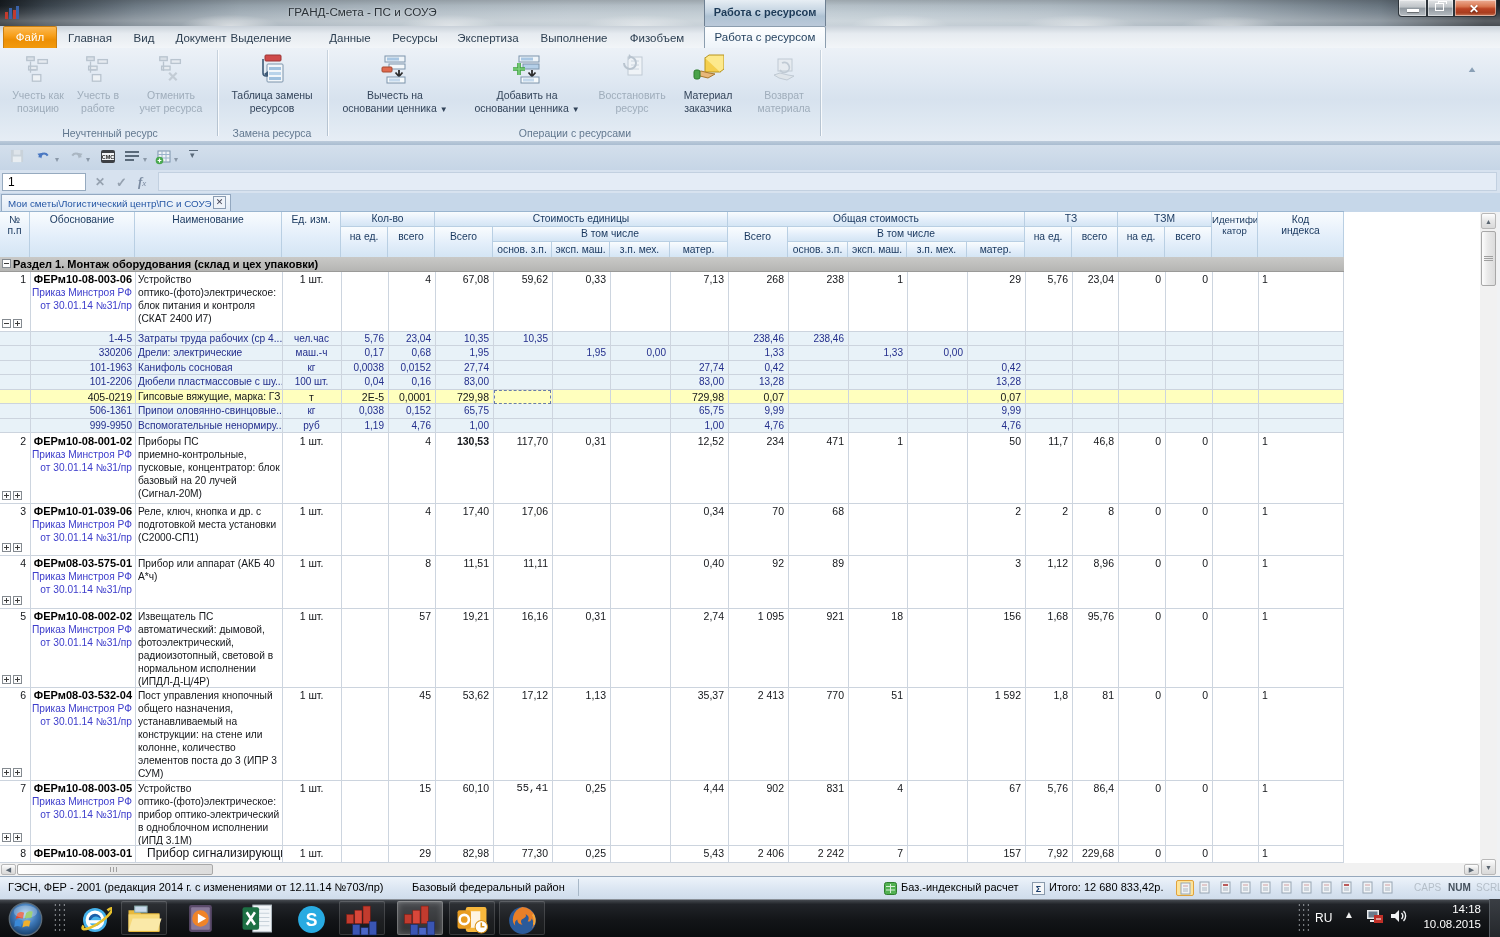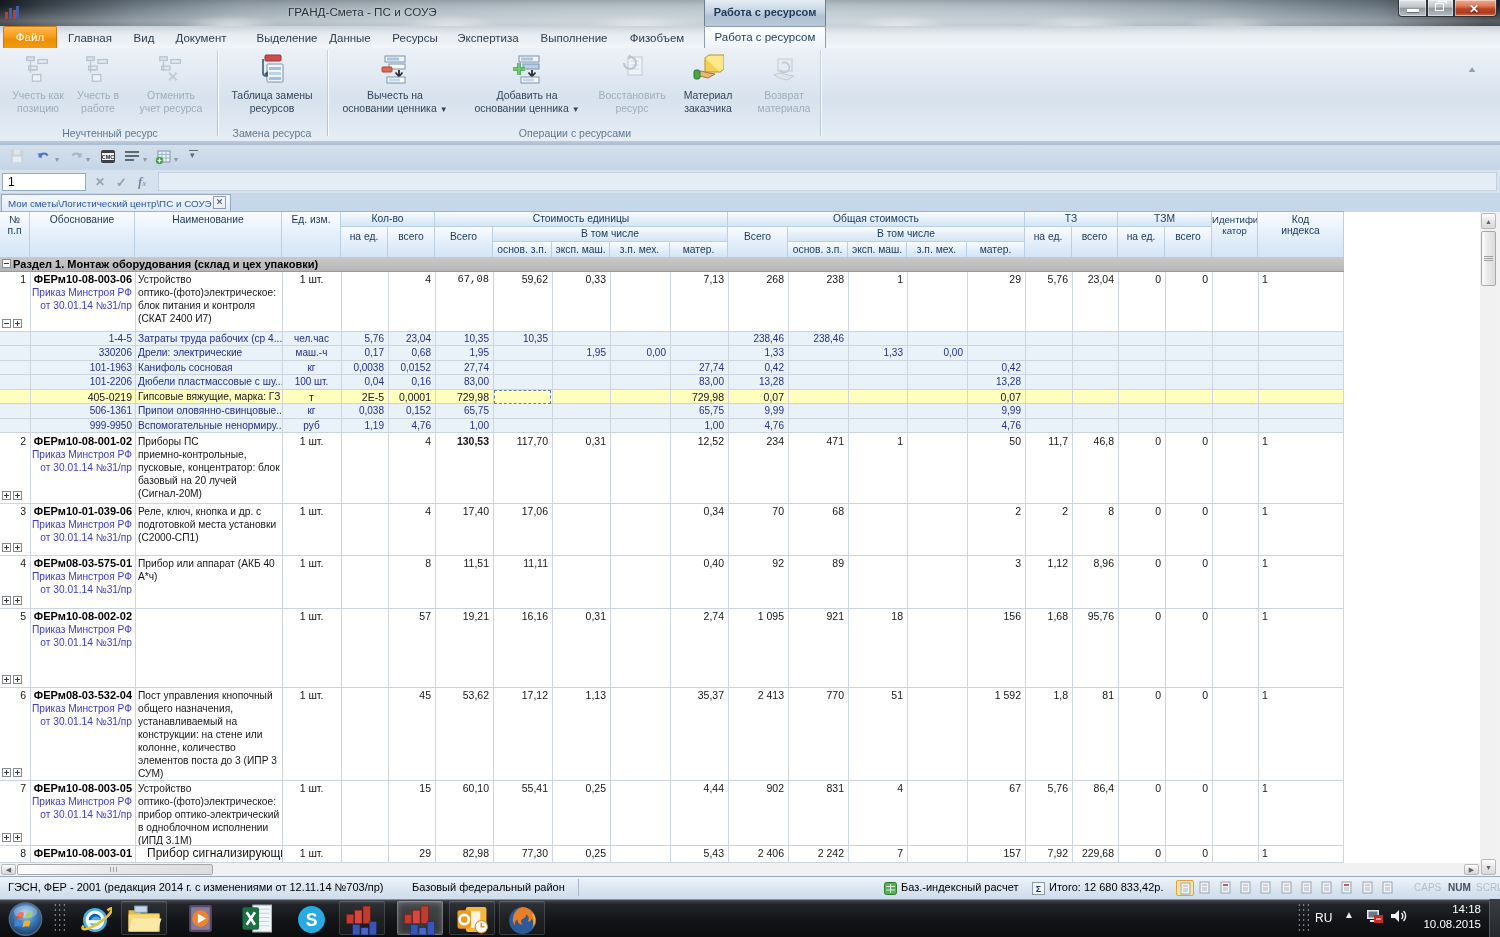--- a/index.html
+++ b/index.html
@@ -115,21 +115,21 @@
     <div class="glyph" style="left:14px;top:2px;font-size:12px;text-shadow:0 1px 2px rgba(0,0,0,.5)">✕</div>
   </div>
 <div class="ab" id="ctx">
     <span>Работа с ресурсом</span>
   </div>
 
 <div class="ab" id="tabrow">
 <div class="rtab" style="left:64px;width:52px">Главная</div>
 <div class="rtab" style="left:128px;width:32px">Вид</div>
 <div class="rtab" style="left:170px;width:62px">Документ</div>
-<div class="rtab" style="left:252px;width:70px">Выделение</div>
+<div class="rtab" style="left:226px;width:70px">Выделение</div>
 <div class="rtab" style="left:324px;width:52px">Данные</div>
 <div class="rtab" style="left:386px;width:58px">Ресурсы</div>
 <div class="rtab" style="left:452px;width:72px">Экспертиза</div>
 <div class="rtab" style="left:534px;width:80px">Выполнение</div>
 <div class="rtab" style="left:624px;width:66px">Физобъем</div>
 <div id="ftab">Файл</div>
     <div id="atab">Работа с ресурсом</div>
   </div>
 <div class="ab" id="ribbon">
 <div class="gsep" style="left:217px"></div>
@@ -294,21 +294,21 @@
 <div class="hc" style="left:1165px;top:227px;width:47px;height:31px;padding-top:4px">всего</div>
 <div class="hc" style="left:1212px;top:212px;width:46px;height:46px;padding-top:2px"><span style="font-size:9.6px">Идентифи<br>катор</span></div>
 <div class="hc" style="left:1258px;top:212px;width:86px;height:46px;padding-top:2px">Код<br>индекса</div>
 <div class="ab sec"><div class="pm m" style="left:2px;top:2px"></div>Раздел 1. Монтаж оборудования (склад и цех упаковки)</div>
 <div class="row" style="top:272px;height:59.5px;line-height:13px">
     <div class="c rn " style="left:30px;width:105px;padding-right:3px;"><b style="color:#000;font-size:11px">ФЕРм10-08-003-06</b><br><span class="ob2">Приказ Минстроя РФ<br>от 30.01.14 №31/пр</span></div>
     <div class="c rn " style="left:0px;width:30px;padding-right:4px;">1</div>
     <div class="c  " style="left:135px;width:147px;padding-left:3px;font-size:10.2px;">Устройство<br>оптико-(фото)электрическое:<br>блок питания и контроля<br>(СКАТ 2400 И7)</div>
     <div class="c  " style="left:282px;width:59px;text-align:center;">1 шт.</div>
     <div class="c rn " style="left:388px;width:47px;padding-right:4px;">4</div>
-    <div class="c rn " style="left:435px;width:58px;padding-right:4px;font-family:Liberation Mono, monospace;">67,08</div>
+    <div class="c rn " style="left:435px;width:58px;padding-right:4px;">67,08</div>
     <div class="c rn " style="left:493px;width:59px;padding-right:4px;">59,62</div>
     <div class="c rn " style="left:552px;width:58px;padding-right:4px;">0,33</div>
     <div class="c rn " style="left:670px;width:58px;padding-right:4px;">7,13</div>
     <div class="c rn " style="left:728px;width:60px;padding-right:4px;">268</div>
     <div class="c rn " style="left:788px;width:60px;padding-right:4px;">238</div>
     <div class="c rn " style="left:848px;width:59px;padding-right:4px;">1</div>
     <div class="c rn " style="left:967px;width:58px;padding-right:4px;">29</div>
     <div class="c rn " style="left:1025px;width:47px;padding-right:4px;">5,76</div>
     <div class="c rn " style="left:1072px;width:46px;padding-right:4px;">23,04</div>
     <div class="c rn " style="left:1118px;width:47px;padding-right:4px;">0</div>
@@ -454,20 +454,21 @@
     <div class="c rn " style="left:1072px;width:46px;padding-right:4px;">8,96</div>
     <div class="c rn " style="left:1118px;width:47px;padding-right:4px;">0</div>
     <div class="c rn " style="left:1165px;width:47px;padding-right:4px;">0</div>
     <div class="c  " style="left:1258px;width:86px;padding-left:4px;">1</div>
     <div class="pm" style="left:2px;bottom:3px"></div>
     <div class="pm" style="left:13px;bottom:3px"></div>
   </div>
 <div class="row" style="top:609px;height:78.5px;line-height:13px">
     <div class="c rn " style="left:30px;width:105px;padding-right:3px;"><b style="color:#000;font-size:11px">ФЕРм10-08-002-02</b><br><span class="ob2">Приказ Минстроя РФ<br>от 30.01.14 №31/пр</span></div>
     <div class="c rn " style="left:0px;width:30px;padding-right:4px;">5</div>
+    <div class="c  " style="left:135px;width:147px;padding-left:3px;font-size:10.2px;">Извещатель ПС<br>автоматический: дымовой,<br>фотоэлектрический,<br>радиоизотопный, световой в<br>нормальном исполнении<br>(ИПДЛ-Д-Ц/4Р)</div>
     <div class="c  " style="left:282px;width:59px;text-align:center;">1 шт.</div>
     <div class="c rn " style="left:388px;width:47px;padding-right:4px;">57</div>
     <div class="c rn " style="left:435px;width:58px;padding-right:4px;">19,21</div>
     <div class="c rn " style="left:493px;width:59px;padding-right:4px;">16,16</div>
     <div class="c rn " style="left:552px;width:58px;padding-right:4px;">0,31</div>
     <div class="c rn " style="left:670px;width:58px;padding-right:4px;">2,74</div>
     <div class="c rn " style="left:728px;width:60px;padding-right:4px;">1&nbsp;095</div>
     <div class="c rn " style="left:788px;width:60px;padding-right:4px;">921</div>
     <div class="c rn " style="left:848px;width:59px;padding-right:4px;">18</div>
     <div class="c rn " style="left:967px;width:58px;padding-right:4px;">156</div>
@@ -501,21 +502,21 @@
     <div class="pm" style="left:2px;bottom:3px"></div>
     <div class="pm" style="left:13px;bottom:3px"></div>
   </div>
 <div class="row" style="top:780.5px;height:65px;line-height:13px">
     <div class="c rn " style="left:30px;width:105px;padding-right:3px;"><b style="color:#000;font-size:11px">ФЕРм10-08-003-05</b><br><span class="ob2">Приказ Минстроя РФ<br>от 30.01.14 №31/пр</span></div>
     <div class="c rn " style="left:0px;width:30px;padding-right:4px;">7</div>
     <div class="c  " style="left:135px;width:147px;padding-left:3px;font-size:10.2px;">Устройство<br>оптико-(фото)электрическое:<br>прибор оптико-электрический<br>в одноблочном исполнении<br>(ИПД 3.1М)</div>
     <div class="c  " style="left:282px;width:59px;text-align:center;">1 шт.</div>
     <div class="c rn " style="left:388px;width:47px;padding-right:4px;">15</div>
     <div class="c rn " style="left:435px;width:58px;padding-right:4px;">60,10</div>
-    <div class="c rn " style="left:493px;width:59px;padding-right:4px;">55,41</div>
+    <div class="c rn " style="left:493px;width:59px;padding-right:4px;font-family:Liberation Mono, monospace;">55,41</div>
     <div class="c rn " style="left:552px;width:58px;padding-right:4px;">0,25</div>
     <div class="c rn " style="left:670px;width:58px;padding-right:4px;">4,44</div>
     <div class="c rn " style="left:728px;width:60px;padding-right:4px;">902</div>
     <div class="c rn " style="left:788px;width:60px;padding-right:4px;">831</div>
     <div class="c rn " style="left:848px;width:59px;padding-right:4px;">4</div>
     <div class="c rn " style="left:967px;width:58px;padding-right:4px;">67</div>
     <div class="c rn " style="left:1025px;width:47px;padding-right:4px;">5,76</div>
     <div class="c rn " style="left:1072px;width:46px;padding-right:4px;">86,4</div>
     <div class="c rn " style="left:1118px;width:47px;padding-right:4px;">0</div>
     <div class="c rn " style="left:1165px;width:47px;padding-right:4px;">0</div>

